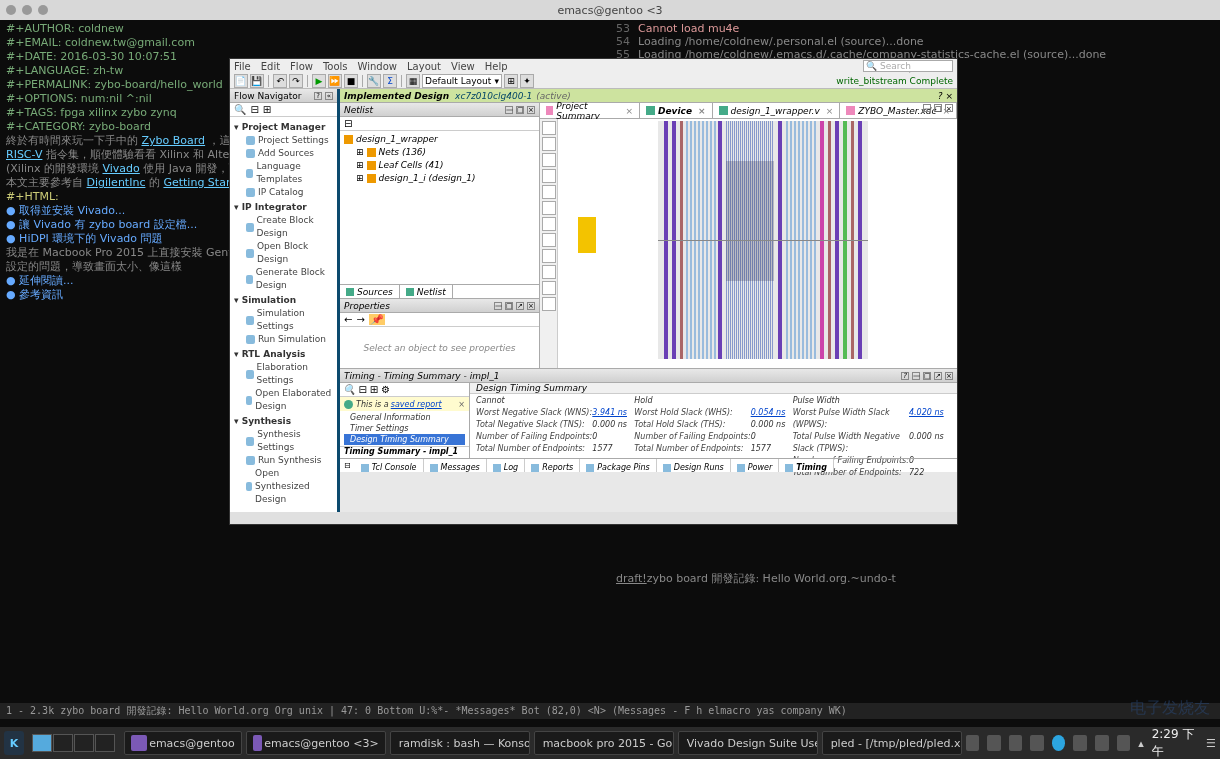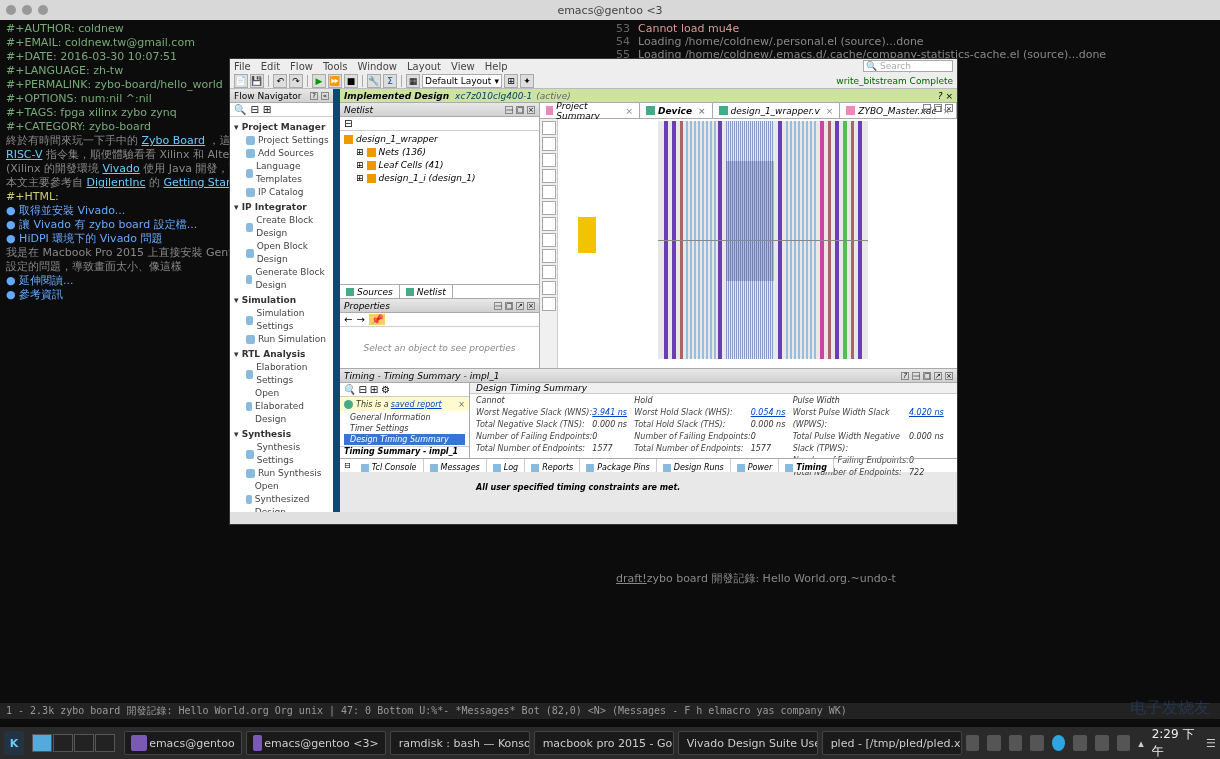--- a/index.html
+++ b/index.html
@@ -37,21 +37,21 @@
 .viv-menubar span { cursor: pointer; }
 .viv-search { margin-left: auto; width: 90px; height: 12px; border: 1px solid #aaa; background: #fff; font-size: 9px; padding: 0 2px; color: #aaa; }
 .viv-toolbar { height: 16px; background: #eee; border-bottom: 1px solid #bbb; display: flex; align-items: center; padding: 0 4px; gap: 2px; }
 .viv-toolbar .tbtn { width: 14px; height: 14px; background: #ddd; border: 1px solid #aaa; display: inline-flex; align-items: center; justify-content: center; font-size: 9px; }
 .viv-toolbar .sep { width: 1px; height: 12px; background: #aaa; margin: 0 2px; }
 .viv-toolbar .layout-dd { width: 80px; height: 14px; border: 1px solid #aaa; background: #fff; font-size: 9px; padding: 0 2px; display: flex; align-items: center; }
 .viv-toolbar .status { margin-left: auto; color: #060; font-size: 9px; }
 .viv-main { flex: 1; display: flex; min-height: 0; }
 
 
-.flow-nav { width: 110px; background: #fff; border-right: 7px solid #0c4a6e; display: flex; flex-direction: column; }
+.flow-nav { width: 110px; background: #fff; border-right: 3px solid #0c4a6e; display: flex; flex-direction: column; }
 .pane-title { height: 14px; background: linear-gradient(#e8e8e8,#d0d0d0); border-bottom: 1px solid #aaa; font-size: 9px; padding: 0 4px; display: flex; align-items: center; }
 .pane-title .pane-btns { margin-left: auto; display: flex; gap: 3px; }
 .pane-title .pane-btn { width: 8px; height: 8px; border: 1px solid #888; font-size: 7px; line-height: 6px; text-align: center; }
 .flow-toolbar { height: 14px; display: flex; align-items: center; padding: 0 4px; gap: 4px; border-bottom: 1px solid #ccc; }
 .flow-tree { flex: 1; overflow: auto; padding: 2px 4px; font-size: 9px; line-height: 13px; }
 .flow-tree .grp { font-weight: bold; margin-top: 2px; color: #333; }
 .flow-tree .item { padding-left: 12px; color: #444; display: flex; align-items: center; gap: 3px; }
 .flow-tree .item .ico { width: 9px; height: 9px; background: #8bd; border-radius: 2px; display: inline-block; }
 
 
@@ -472,21 +472,20 @@
                   <div class="trow">
                     <span class="tlabel">Number of Failing Endpoints:</span>
                     <span class="tval">0</span>
                   </div>
                   <div class="trow">
                     <span class="tlabel">Total Number of Endpoints:</span>
                     <span class="tval">722</span>
                   </div>
                 </div>
               </div>
-            <div class="timing-note">All user specified timing constraints are met.</div>
           </div>
         </div>
         <div class="timing-tabs" id="bottom-tabs">
           <span style="padding:0 4px">⊟</span>
         <div class="ttab"><span class="tico"></span>Tcl Console</div>
             <div class="ttab"><span class="tico"></span>Messages</div>
             <div class="ttab"><span class="tico"></span>Log</div>
             <div class="ttab"><span class="tico"></span>Reports</div>
             <div class="ttab"><span class="tico"></span>Package Pins</div>
             <div class="ttab"><span class="tico"></span>Design Runs</div>

